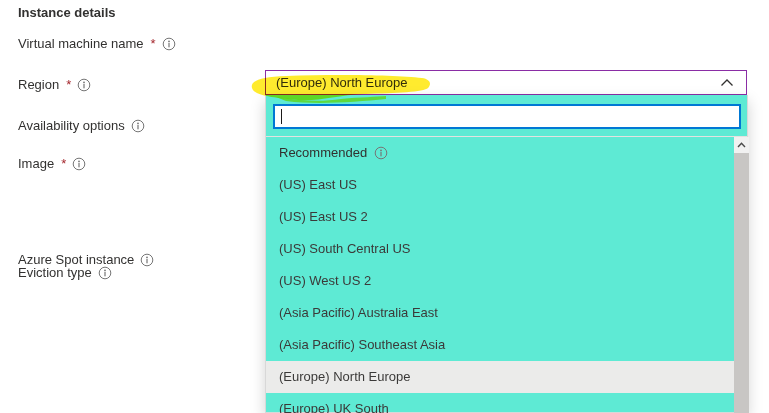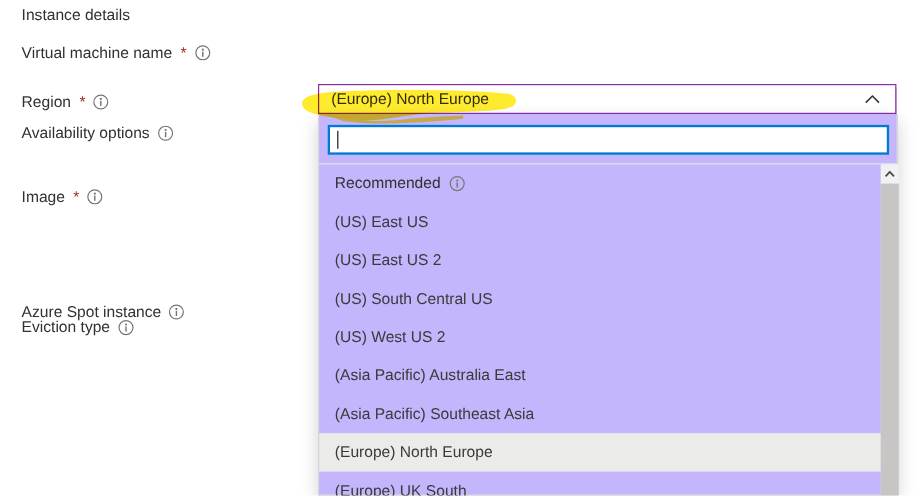--- a/index.html
+++ b/index.html
@@ -1,21 +1,21 @@
 <!DOCTYPE html>
 <html><head>
 <meta charset="utf-8">
 <style>
   * { margin:0; padding:0; box-sizing:border-box; }
   html,body { width:769px; height:413px; overflow:hidden; background:#fff;
               font-family:"Liberation Sans", sans-serif; color:#323130; }
   .page { position:relative; width:769px; height:413px; }
 
   
-  .section-title { position:absolute; left:18px; top:5px; font-size:13px; font-weight:normal; color:#323130; }
+  .section-title { position:absolute; left:18px; top:5px; font-size:13px; font-weight:bold; color:#323130; }
   .field-label { position:absolute; left:18px; font-size:13px; color:#323130; display:flex; align-items:center; gap:6px; white-space:nowrap; }
   .req { color:#a4262c; font-size:13px; margin-left:1px; }
   .info-icon { display:inline-flex; width:14px; height:14px; flex:none; }
   .info-icon svg { display:block; }
 
   
   .text-input-wrap { position:absolute; left:265px; top:31px; width:482px; height:27px;
                      border:1px solid #8a2da5; background:#fff; display:flex; align-items:center;margin-top:42px; }
   .text-input-wrap input { border:none; outline:none; flex:1; font-family:"Liberation Sans",sans-serif;
                            font-size:13px; color:#201f1e; padding:0 10px; height:100%; background:transparent; }
@@ -26,21 +26,21 @@
               padding:0 10px; font-size:13px; color:#323130; cursor:pointer; }
   .combobox .combo-value { flex:1; position:relative; z-index:2; }
   .chevron-up { flex:none; margin-right:2px; }
 
   
   .marker-svg { position:absolute; left:246px; top:72px; width:190px; height:34px;
                 pointer-events:none; mix-blend-mode:multiply; z-index:5; }
 
   
   .dropdown-panel { position:absolute; left:265px; top:95px; width:483px; height:318px;
-                    background:#c4b5fd; border:1px solid #d8d8d8; border-top:none;
+                    background:#5eead4; border:1px solid #d8d8d8; border-top:none;
                     box-shadow:0 6px 14px rgba(0,0,0,0.18); z-index:3; }
   .search-wrap { position:absolute; left:7px; top:9px; width:468px; height:25px;
                  border:2px solid #0078d4; background:#fff; }
   .search-wrap input { width:100%; height:100%; border:none; outline:none; background:transparent;
                        font-family:"Liberation Sans",sans-serif; font-size:13px; padding:0 5px; }
   .caret { position:absolute; left:6px; top:3px; width:1px; height:15px; background:#1b1a19; }
   .panel-divider { position:absolute; left:0; top:41px; width:100%; height:1px; background:#e4e2e0; }
 
   .option-list { position:absolute; left:0; top:42px; width:468px; }
   .opt, .group-header { height:32px; line-height:32px; padding-left:13px; font-size:13px;
@@ -79,21 +79,21 @@
     <span class="req">*</span>
     <span class="info-icon">
       <svg width="14" height="14" viewBox="0 0 14 14">
           <circle cx="7" cy="7" r="5.8" fill="none" stroke="#767676" stroke-width="1"></circle>
           <circle cx="7" cy="4.4" r="0.9" fill="#767676"></circle>
           <rect x="6.4" y="6" width="1.2" height="4.3" fill="#767676"></rect>
         </svg>
     </span>
   </div>
 
-  <div class="field-label" style="top:103px;">
+  <div class="field-label" style="top:118px;">
     <span>Availability options</span>
     <span class="info-icon">
       <svg width="14" height="14" viewBox="0 0 14 14">
           <circle cx="7" cy="7" r="5.8" fill="none" stroke="#767676" stroke-width="1"></circle>
           <circle cx="7" cy="4.4" r="0.9" fill="#767676"></circle>
           <rect x="6.4" y="6" width="1.2" height="4.3" fill="#767676"></rect>
         </svg>
     </span>
   </div>
 

